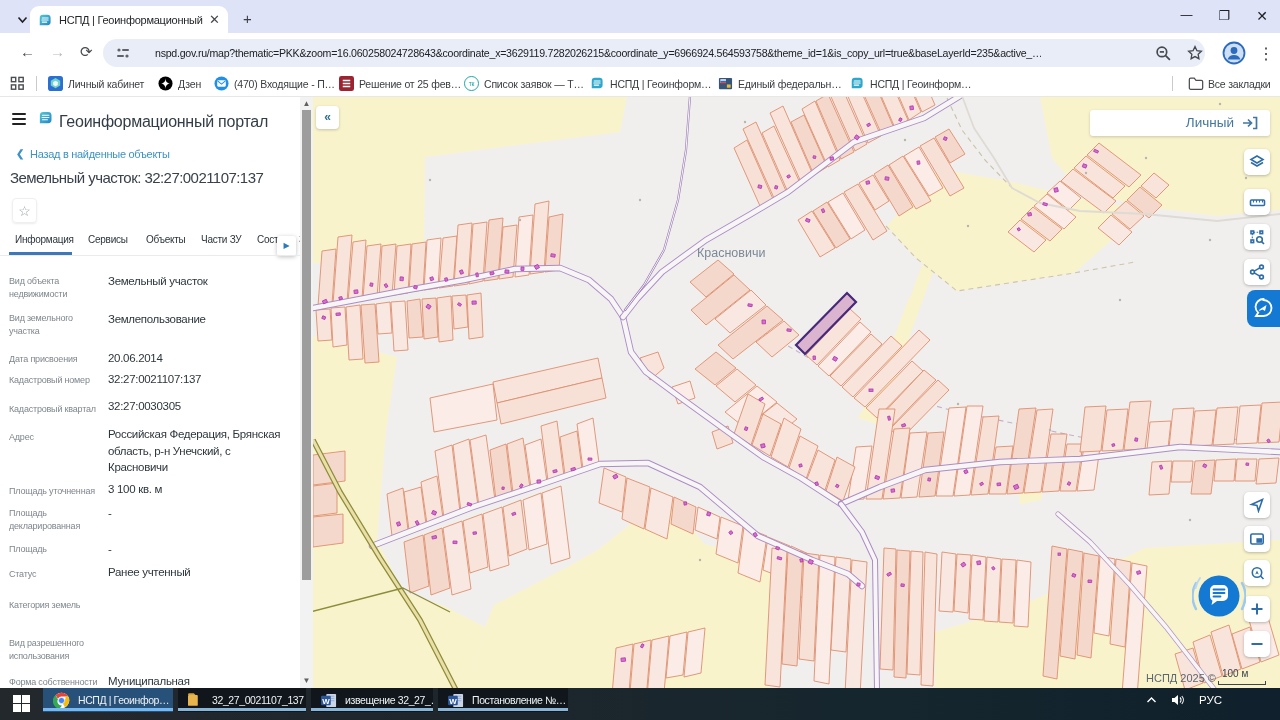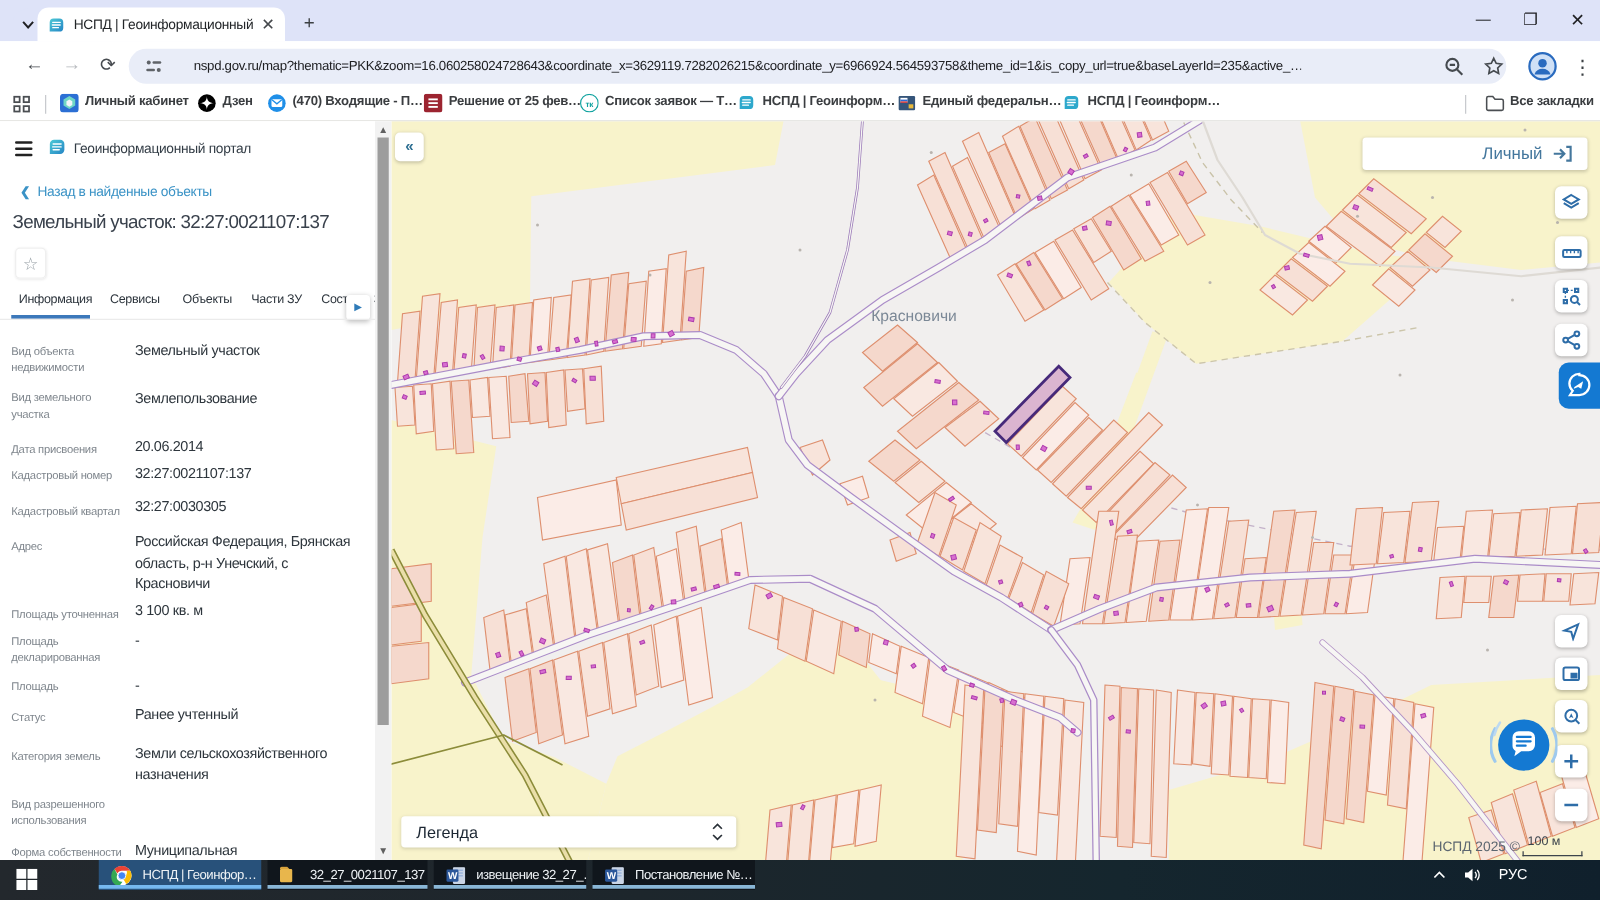--- a/index.html
+++ b/index.html
@@ -17,21 +17,21 @@
 #newtab { left:243px; top:10px; font-size:15px; color:#3c4043; }
 #winctl { right:12px; top:8px; display:flex; gap:26px; color:#202124; font-size:12px; }
 
 #urlbar { left:0; top:33px; width:1280px; height:36px; background:#ffffff; }
 .navic { position:absolute; top:43px; font-size:15px; color:#474b50; }
 #pill { left:103px; top:39px; width:1102px; height:28px; background:#e9edf8; border-radius:14px; display:flex; align-items:center; }
 #pill .url { font-size:10.6px; color:#202124; white-space:nowrap; overflow:hidden; margin-left:24px; letter-spacing:-0.25px; width:886px; }
 #avatar { left:1222px; top:41px; width:24px; height:24px; }
 
 #bookmarks { left:0; top:69px; width:1280px; height:28px; background:#ffffff; border-bottom:1px solid #e7e7e4; }
-.bm { position:absolute; top:75px; height:17px; display:flex; align-items:flex-start; font-size:10.5px; letter-spacing:-0.2px; color:#3a3d40; white-space:nowrap;font-weight:bold; }
+.bm { position:absolute; top:75px; height:17px; display:flex; align-items:center; font-size:10.5px; letter-spacing:-0.2px; color:#3a3d40; white-space:nowrap; }
 .bm .ic { width:15px; height:15px; margin-right:5px; flex:none; }
 .vsep { position:absolute; top:76px; width:1px; height:15px; background:#c8cace; }
 
 
 #panel { left:0; top:97px; width:313px; height:591px; background:#fff; }
 #pscroll { left:300px; top:97px; width:13px; height:591px; background:#f2f2f2; }
 #pthumb { left:302px; top:110px; width:9px; height:470px; background:#9d9d9d; border-radius:0px; }
 .parrow { position:absolute; left:301px; width:11px; font-size:8px; color:#606060; text-align:center; }
 #burger div { width:14px; height:2px; background:#222; margin-bottom:3px; border-radius:1px; }
 #ptitle { left:10px; top:169px; font-size:15px; color:#39414c; font-weight:400; letter-spacing:-0.55px; }
@@ -52,21 +52,21 @@
 #chatdock { left:1247px; top:290px; width:33px; height:37px; background:#1479d2; border-radius:8px 0 0 8px; display:flex; align-items:center; justify-content:center; }
 #legend { left:321px; top:653px; width:268px; height:25px; background:#fff; border-radius:3px; box-shadow:0 1px 3px rgba(0,0,0,.15); }
 #legend span { position:absolute; left:12px; top:5px; font-size:13px; color:#1c2733; }
 #attrib { left:1146px; top:672px; font-size:11px; color:#5c6670; }
 #scaletxt { left:1222px; top:668px; font-size:10px; color:#3c444c; }
 #scalebar { left:1218px; top:681px; width:48px; height:4px; border:1px solid #3c444c; border-top:none; }
 #fab { left:1192px; top:569px; width:54px; height:54px; }
 
 
 #taskbar { left:0; top:688px; width:1280px; height:32px; background:linear-gradient(90deg,#23282d 0%, #1d262c 40%, #15262e 70%, #10202c 100%); }
-.task { position:absolute; top:688px; height:24px; display:flex; align-items:center; color:#eef2f5; font-size:10.5px; letter-spacing:-0.4px;margin-left:36px; }
+.task { position:absolute; top:688px; height:24px; display:flex; align-items:center; color:#eef2f5; font-size:10.5px; letter-spacing:-0.4px; }
 .task .under { position:absolute; left:0; bottom:1px; width:100%; height:3px; }
 #clock { right:10px; top:691px; text-align:right; color:#fff; font-size:11px; line-height:13.5px;margin-top:28px; }
 #tray { right:58px; top:694px; color:#fff; font-size:11.5px; display:flex; gap:14px; align-items:center; }
 </style>
 </head>
 <body>
 <div id="app">
 
   <svg id="map" width="967" height="592" viewBox="0 0 967 592" style="position:absolute;left:313px;top:96px">
       <rect x="0" y="0" width="967" height="592" fill="#f1efee"></rect>
@@ -538,21 +538,21 @@
           <stop offset="1" stop-color="#2585c5"></stop>
         </linearGradient>
       </defs>
       <path d="M2.5 17.5 L2.5 7 a4.5 4.5 0 0 1 4.5-4.5 h6.5 a4.5 4.5 0 0 1 4.5 4.5 v6 a4.5 4.5 0 0 1-4.5 4.5 z" fill="url(#gl1)"></path>
       <g stroke="#fff" stroke-width="1.5" stroke-linecap="round">
         <path d="M6 7 h8.5"></path>
         <path d="M5.5 10 h9"></path>
         <path d="M6 13 h6.5"></path>
       </g>
     </svg>
-  <div class="abs" style="left:59px;top:113px;font-size:11px;letter-spacing:-0.25px;color:#333d46">Геоинформационный портал</div>
+  <div class="abs" style="left:59px;top:113px;font-size:16px;letter-spacing:-0.25px;color:#333d46">Геоинформационный портал</div>
   <div class="abs" style="left:16px;top:148px;color:#3b93c6;font-size:10px;font-weight:700">❮</div>
   <div id="backlink" class="abs">Назад в найденные объекты</div>
   <div id="ptitle" class="abs">Земельный участок: 32:27:0021107:137</div>
   <div id="star" class="abs">☆</div>
   <div class="tab-l" style="left:15px">Информация</div>
   <div class="tab-l" style="left:89px;left:88px">Сервисы</div>
   <div class="tab-l" style="left:146px">Объекты</div>
   <div class="tab-l" style="left:201px">Части ЗУ</div>
   <div class="tab-l" style="left:257px">Сост</div>
   <div class="tab-l" style="left:299px">З</div>
@@ -573,21 +573,20 @@
     <div class="val" style="top:426px"><span style="display:inline-block;width:176px">Российская Федерация, Брянская область, р-н Унечский, с Красновичи</span></div>
     <div class="lbl" style="top:485px">Площадь уточненная</div>
     <div class="val" style="top:481px">3 100 кв. м</div>
     <div class="lbl" style="top:507px">Площадь<br>декларированная</div>
     <div class="val" style="top:505px">-</div>
     <div class="lbl" style="top:543px">Площадь</div>
     <div class="val" style="top:541px">-</div>
     <div class="lbl" style="top:568px">Статус</div>
     <div class="val" style="top:564px">Ранее учтенный</div>
     <div class="lbl" style="top:599px">Категория земель</div>
-    <div class="val" style="top:595px">Земли сельскохозяйственного назначения</div>
     <div class="lbl" style="top:637px">Вид разрешенного<br>использования</div>
     <div class="lbl" style="top:676px">Форма собственности</div>
     <div class="val" style="top:673px">Муниципальная</div>
   <div id="pscroll" class="abs"></div>
   <div id="pthumb" class="abs"></div>
   <div class="parrow" style="top:99px">▲</div>
   <div class="parrow" style="top:676px">▼</div>
 
   <div id="collapse" class="abs">«</div>
   <div id="login" class="abs">
@@ -653,27 +652,20 @@
     </div>
     <div class="mbtn" style="top:631px">
       <svg width="16" height="16" viewBox="0 0 16 16" fill="none" stroke="#2e6da8" stroke-width="2">
         <path d="M2.5 8 h11"></path>
       </svg>
     </div>
     <div id="chatdock" class="abs">
       <svg width="23" height="23" viewBox="0 0 23 23">
         <path d="M11.5 3 a8 8 0 0 1 8 8 a8 8 0 0 1-8 8 h-7.5 l2.2-3.4 a8 8 0 0 1-2.7-5.9 a8 8 0 0 1 8-7.7z" fill="none" stroke="#fff" stroke-width="1.8"></path>
         <path d="M7.5 12.5 l7-4.5 -1.5 6 -2.5-1.5 -3.5 1.5z" fill="#fff"></path>
-      </svg>
-    </div>
-  <div id="legend" class="abs">
-      <span>Легенда</span>
-      <svg style="position:absolute;right:10px;top:5px" width="10" height="15" viewBox="0 0 10 15" fill="none" stroke="#2a3138" stroke-width="1.4">
-        <path d="M1.5 5 L5 1.5 8.5 5"></path>
-        <path d="M1.5 10 L5 13.5 8.5 10"></path>
       </svg>
     </div>
   <div id="attrib" class="abs">НСПД 2025 ©</div>
   <div id="scaletxt" class="abs">100 м</div>
   <div id="scalebar" class="abs"></div>
   <svg id="fab" class="abs" viewBox="0 0 54 54">
 <path d="M4 14 a26 26 0 0 0 0 26" fill="none" stroke="#9ec9ee" stroke-width="2.5" stroke-linecap="round"></path>
 <path d="M50 14 a26 26 0 0 1 0 26" fill="none" stroke="#9ec9ee" stroke-width="2.5" stroke-linecap="round"></path>
 <path d="M8 9 a30 30 0 0 0-4.5 10" fill="none" stroke="#bcd9f2" stroke-width="2" stroke-linecap="round"></path>
 <circle cx="27" cy="27" r="20.5" fill="#1479d2"></circle>

